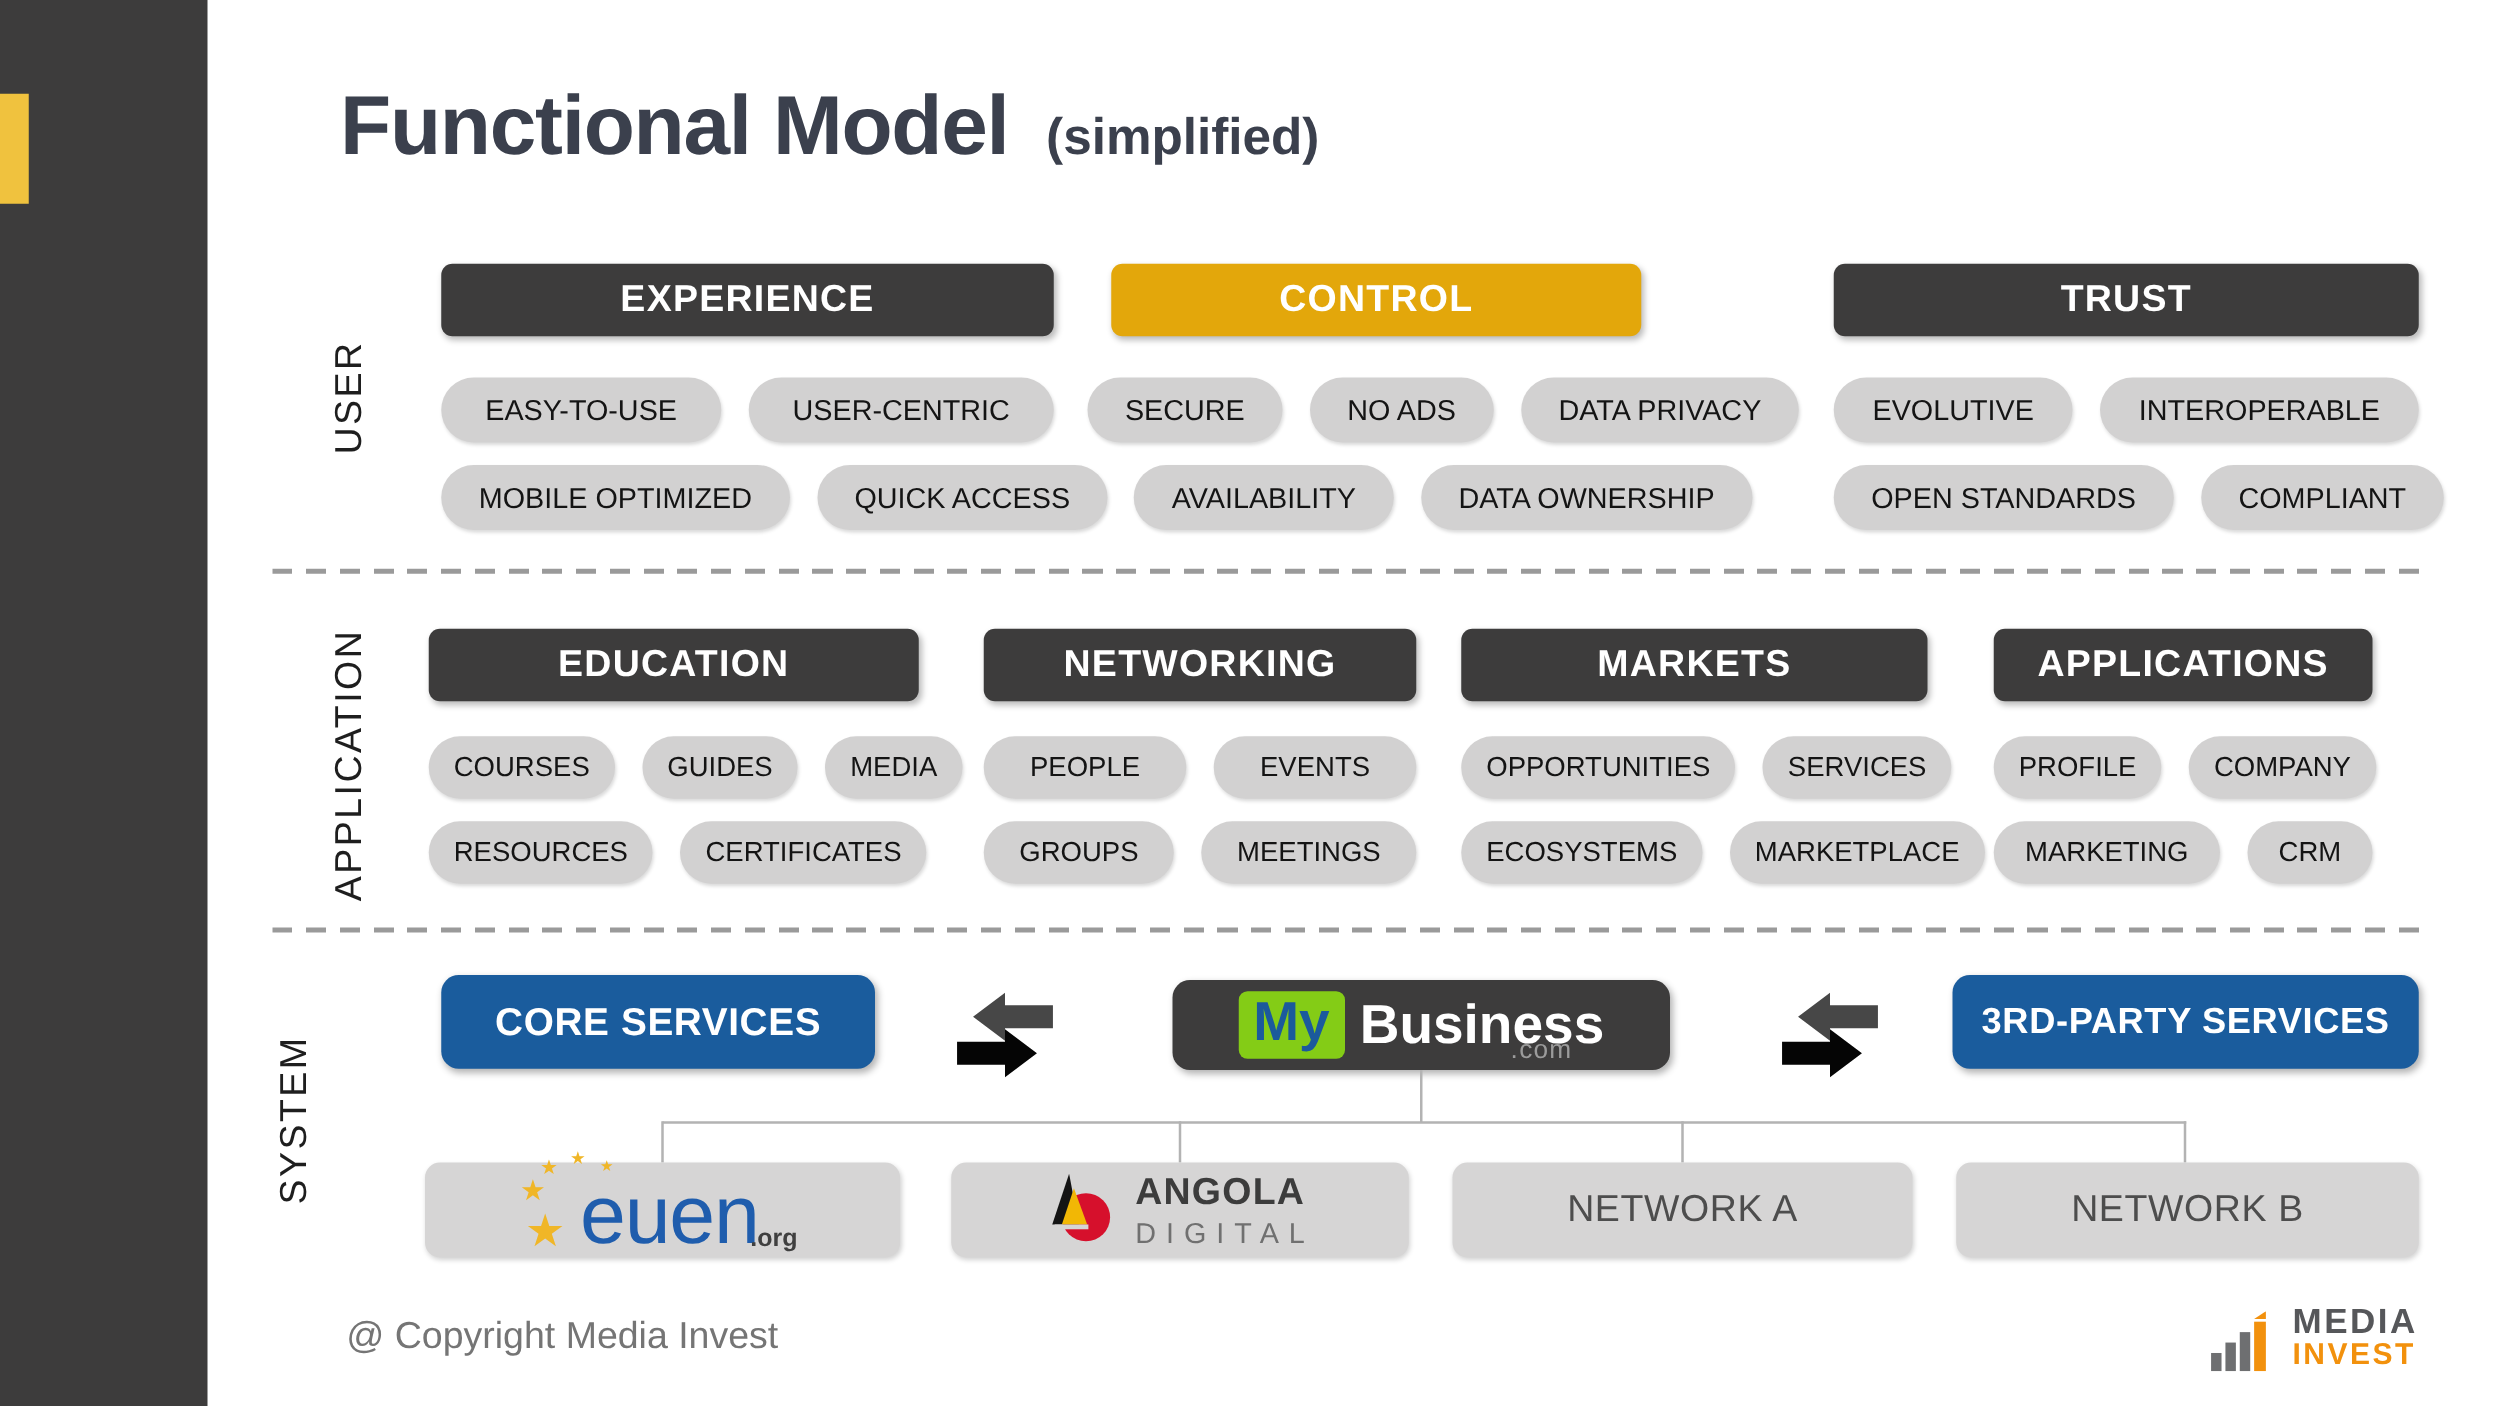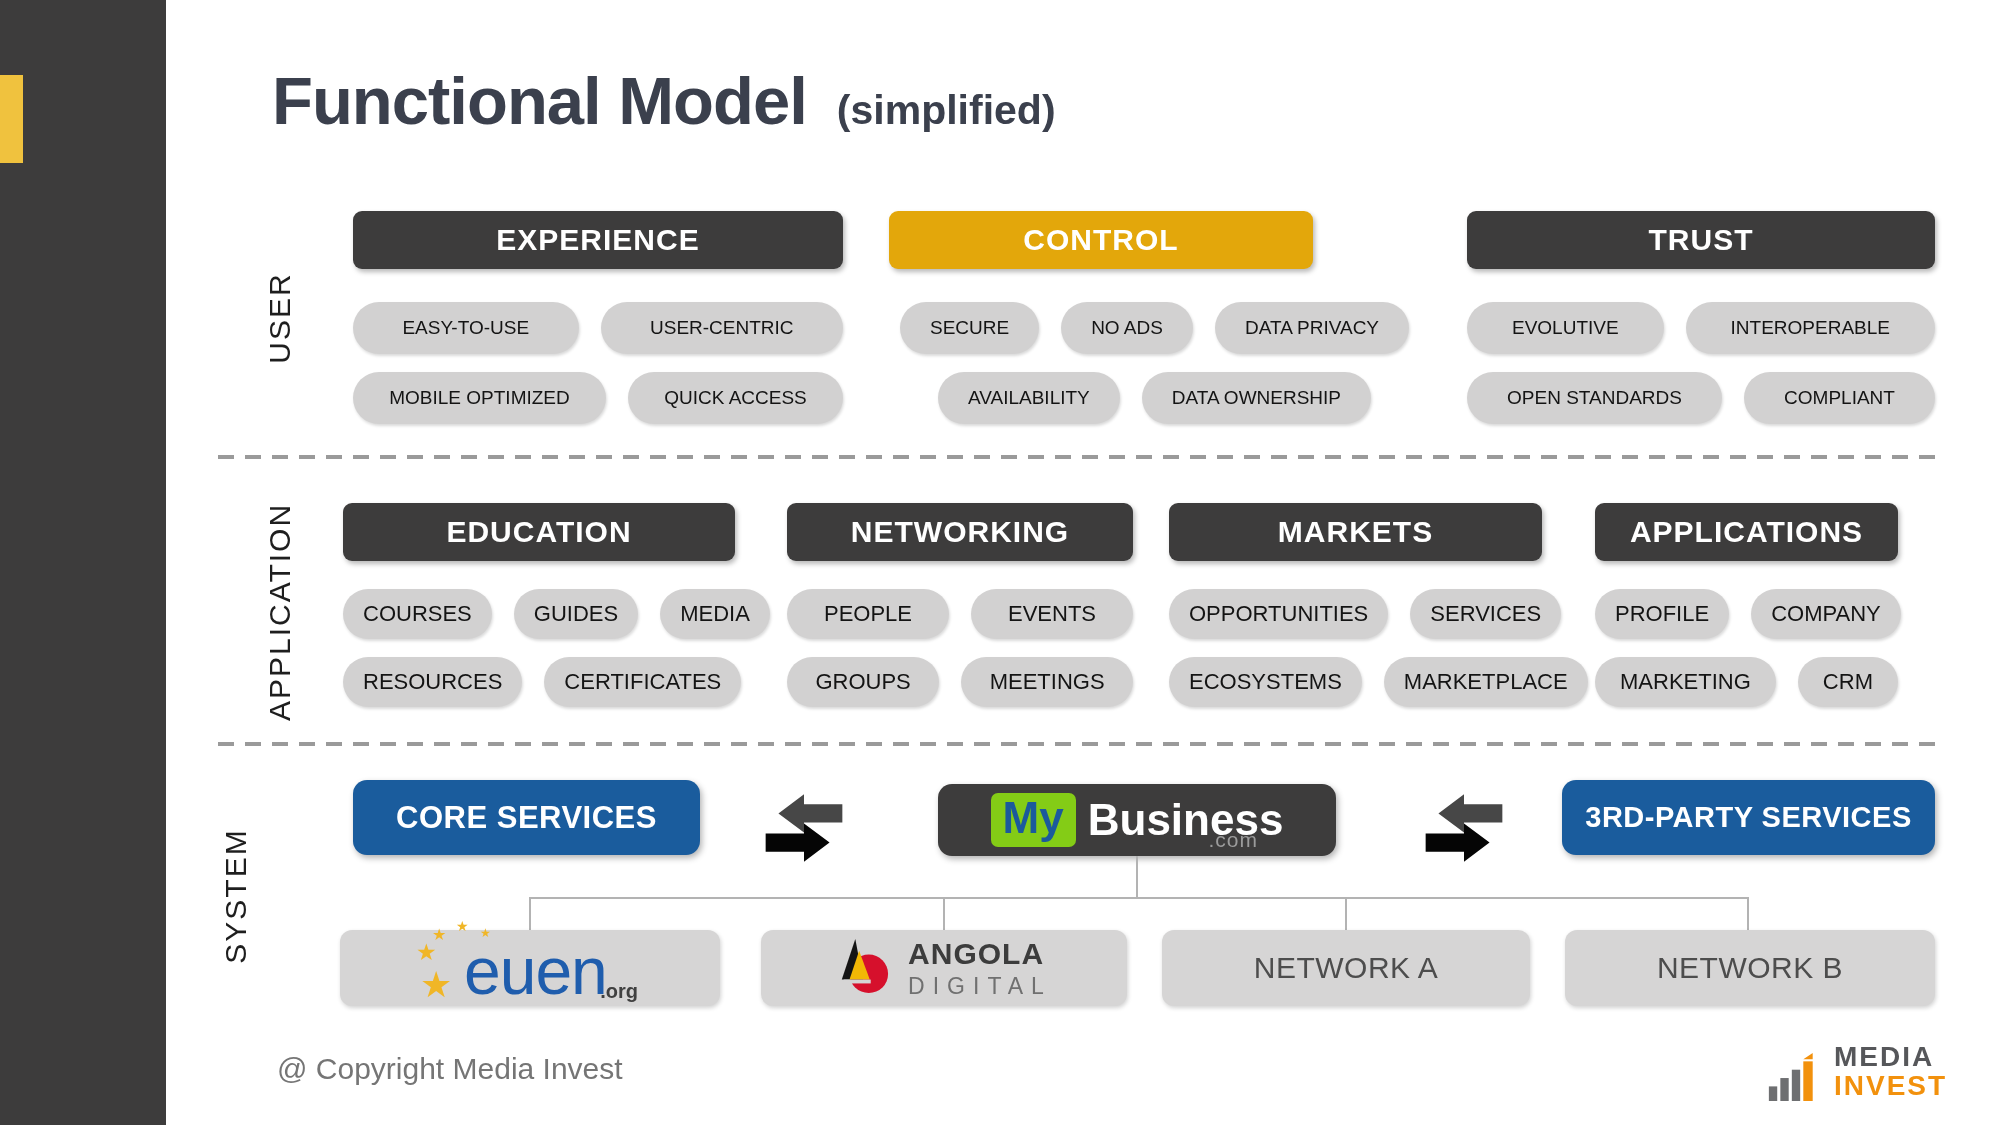--- a/index.html
+++ b/index.html
@@ -20,21 +20,21 @@
          color:#ffffff;font-weight:bold;font-size:30px;letter-spacing:1px;
          box-shadow:2px 3px 5px rgba(0,0,0,0.28);}
   .ghead.dark{background:#3d3c3c;}
   .ghead.yellow{background:#e3a70b;}
   
   .pillcol{position:absolute;display:flex;flex-direction:column;gap:18px;}
   .pillrow{display:flex;justify-content:space-between;gap:22px;}
   .pill{flex:1 1 auto;display:flex;align-items:center;justify-content:center;white-space:nowrap;
         background:#d2d1d1;color:#141414;border-radius:28px;
         box-shadow:1px 2px 3px rgba(0,0,0,0.15);}
-  .pill.u{height:52px;font-size:19px;padding:0 30px;}
+  .pill.u{height:52px;font-size:23px;padding:0 30px;}
   .pill.a{height:50px;font-size:22px;padding:0 20px;}
   
   .divider{position:absolute;height:4px;left:218px;width:1724px;
            background:repeating-linear-gradient(to right,#9a9a9a 0 16px,transparent 16px 27px);}
   
   .sysbox{position:absolute;border-radius:14px;display:flex;align-items:center;justify-content:center;
           color:#ffffff;font-weight:bold;box-shadow:2px 3px 6px rgba(0,0,0,0.3);}
   .sysbox.blue{background:#1a5c9d;font-size:31px;letter-spacing:0.5px;}
   .mybiz{position:absolute;background:#3d3c3c;border-radius:14px;display:flex;align-items:center;justify-content:center;
          box-shadow:2px 3px 6px rgba(0,0,0,0.3);}
@@ -55,21 +55,21 @@
   .star{position:absolute;color:#f0b627;line-height:1;}
   
   .angola-wrap{display:flex;align-items:center;gap:18px;}
   .angola-text .l1{font-size:30px;font-weight:bold;color:#3c3c3c;letter-spacing:1px;}
   .angola-text .l2{font-size:23px;color:#707070;letter-spacing:8px;margin-top:2px;}
   
   .copyright{position:absolute;left:277px;top:1052px;font-size:30px;color:#757575;}
   .brand{position:absolute;left:1768px;top:1042px;display:flex;align-items:flex-end;gap:10px;}
   .brand-text{display:flex;flex-direction:column;line-height:1.05;}
   .brand-text .b1{font-size:28px;font-weight:bold;color:#56575a;letter-spacing:2px;}
-  .brand-text .b2{font-size:28px;font-weight:bold;color:#f2910d;letter-spacing:2px;}
+  .brand-text .b2{font-size:24px;font-weight:bold;color:#f2910d;letter-spacing:2px;}
 </style>
 </head>
 <body>
 
 <div class="stage">
 
   <div class="sidebar"></div>
   <div class="accent"></div>
 
   <div class="title-wrap">

